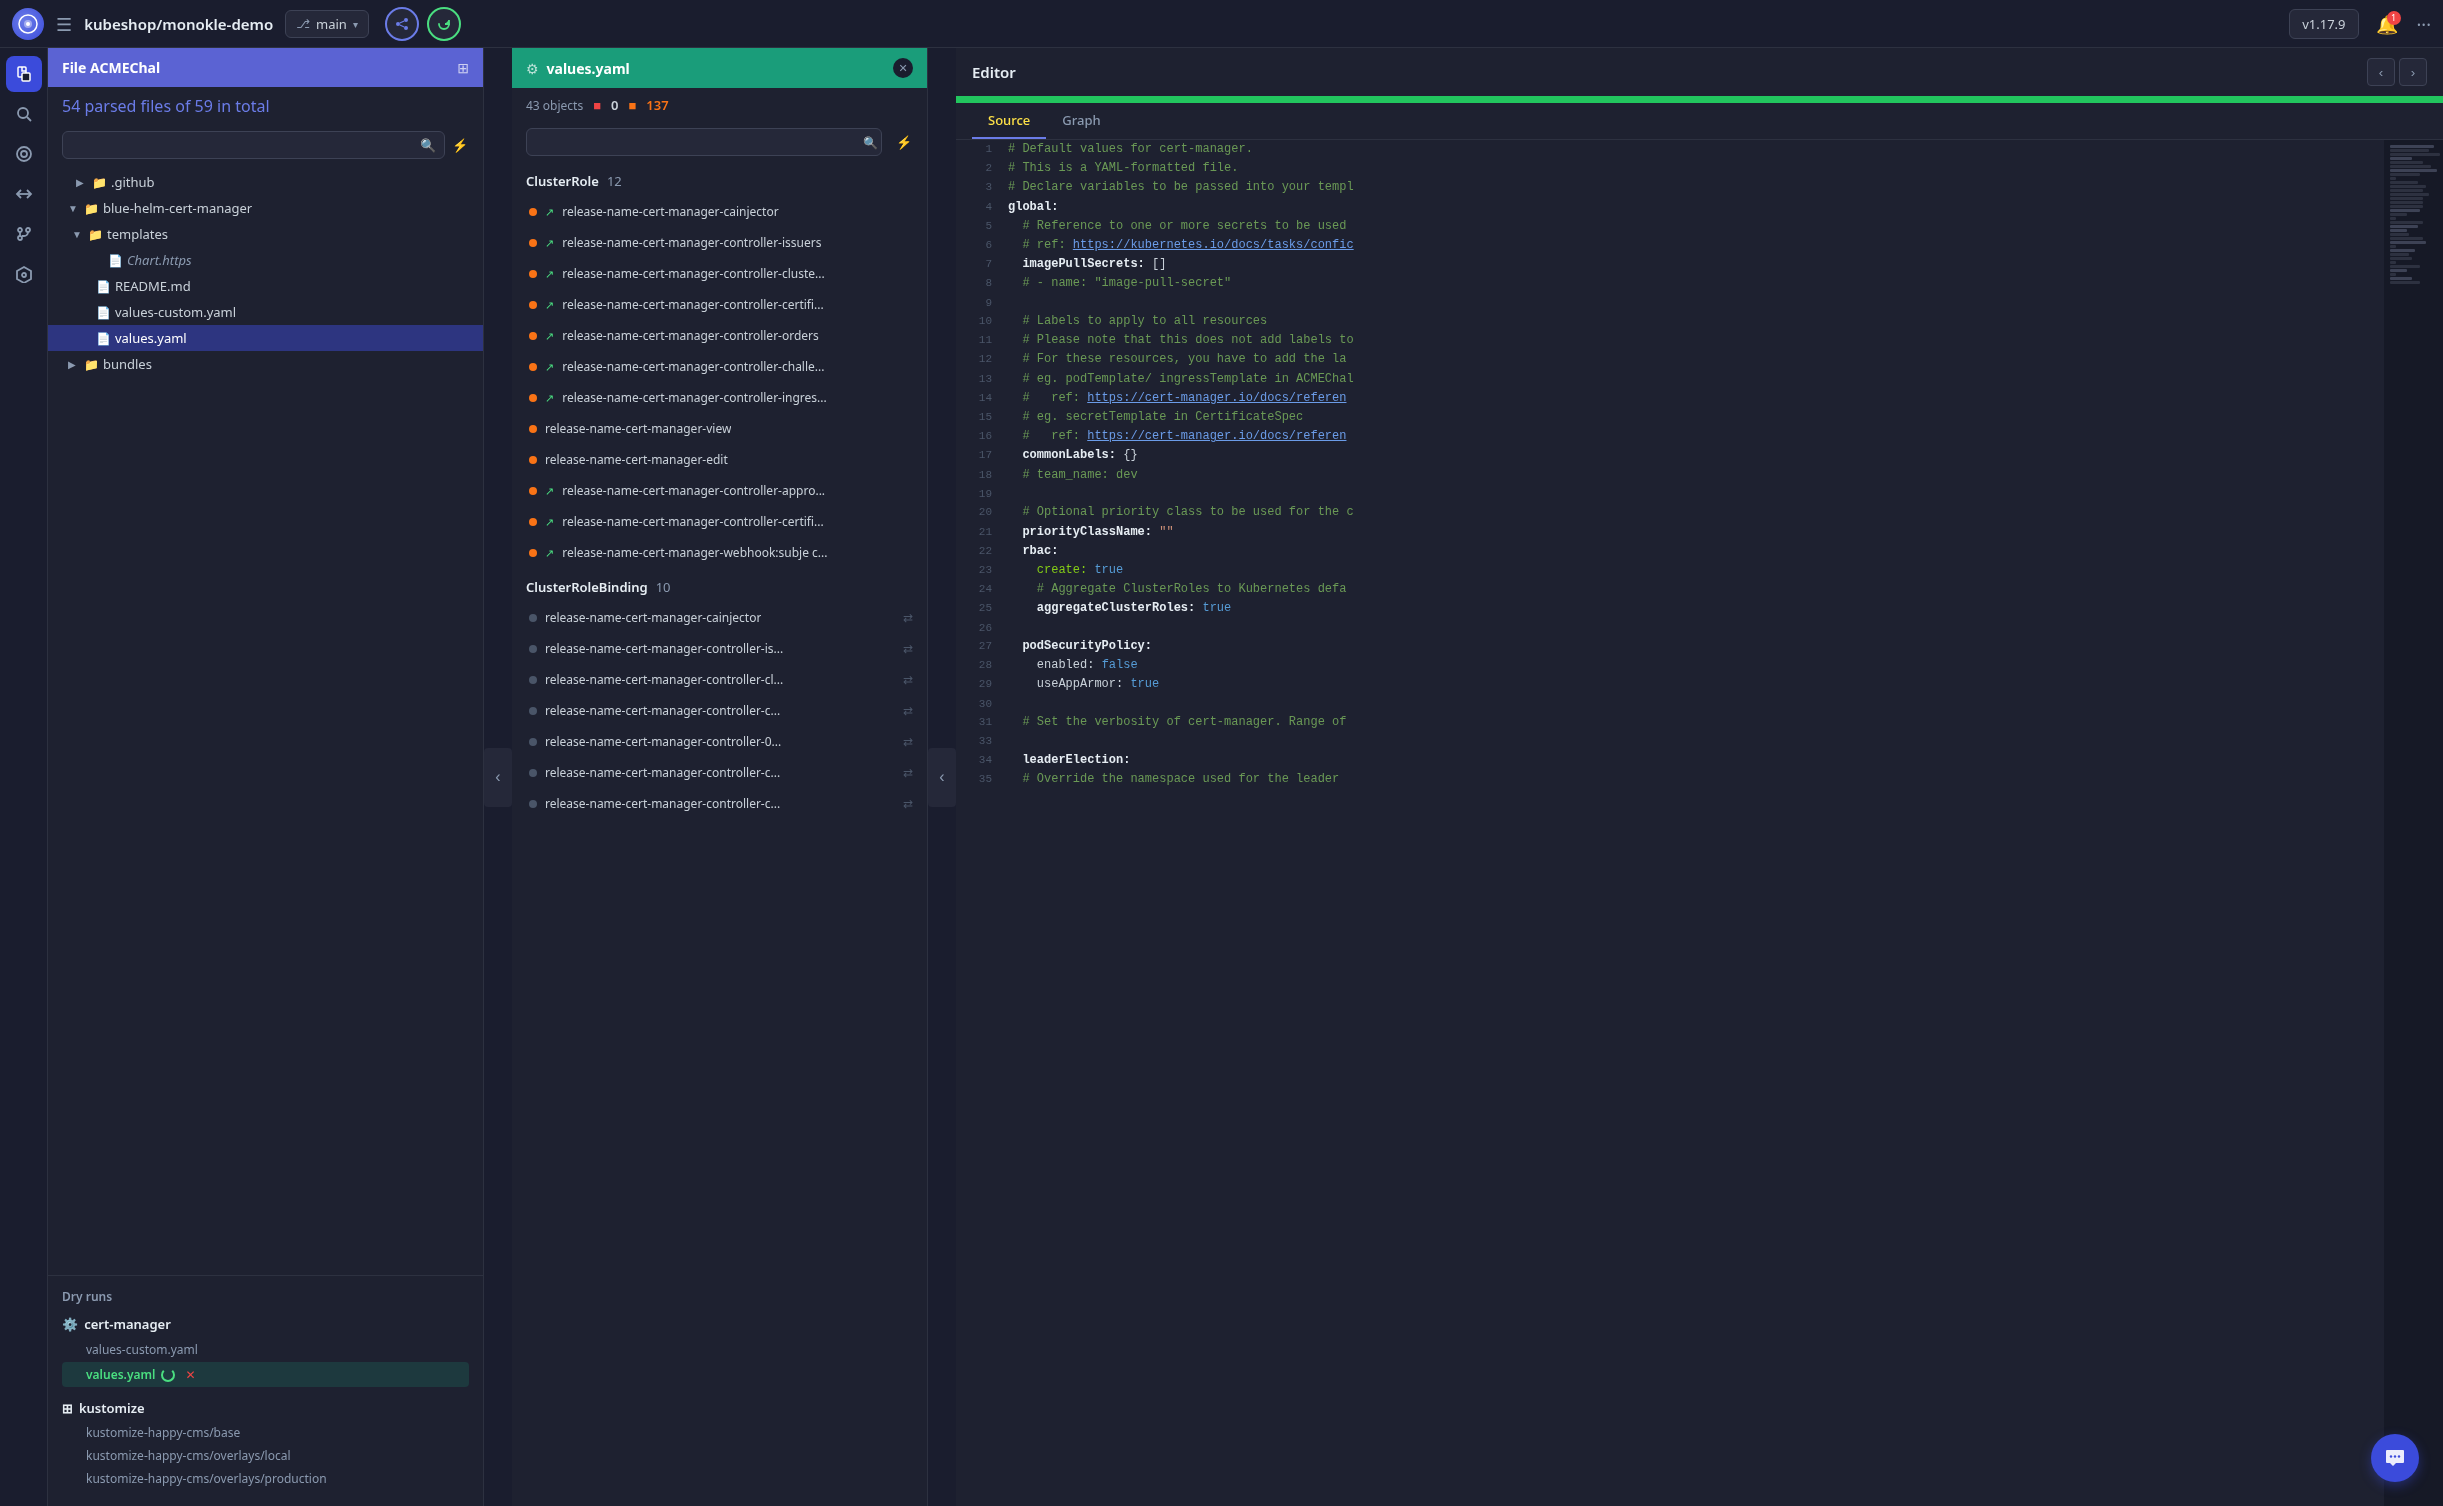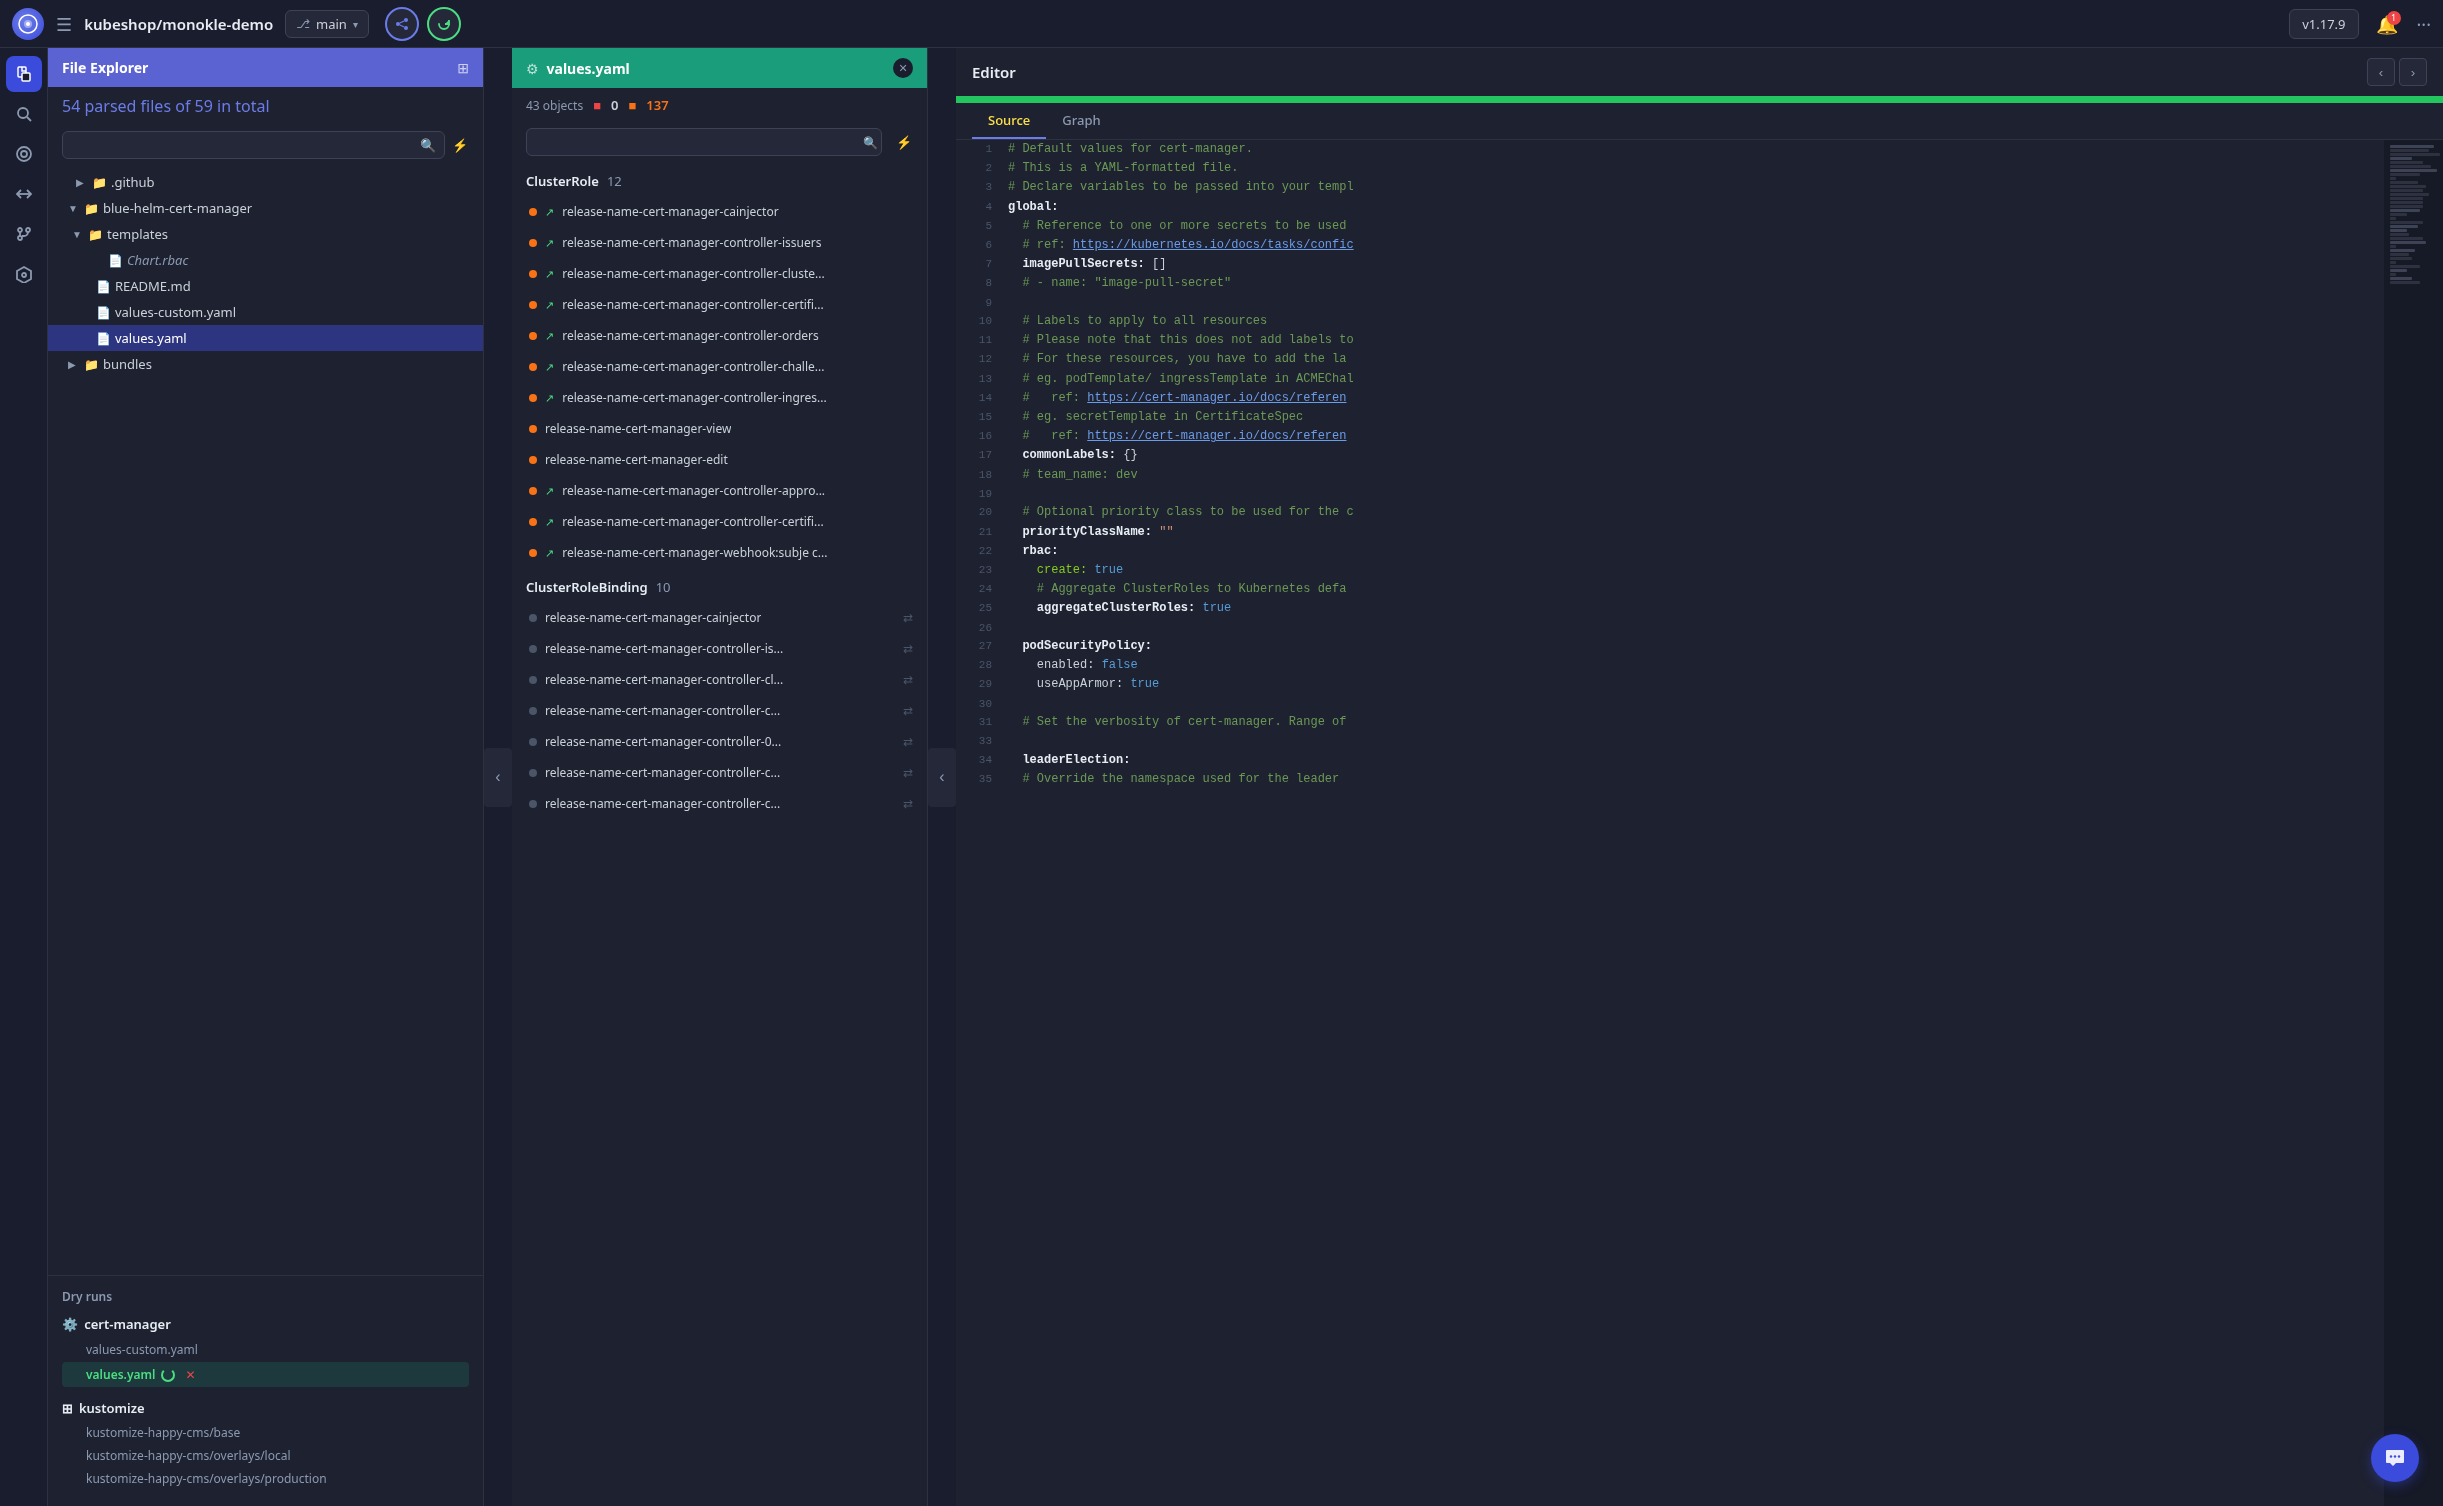--- a/index.html
+++ b/index.html
@@ -448,21 +448,21 @@
     <button class="icon-sidebar-btn" title="Plugins">
       <svg width="18" height="18" viewBox="0 0 18 18" fill="none" stroke="currentColor" stroke-width="1.8">
         <polygon points="9,2 16,6 16,14 9,18 2,14 2,6"></polygon>
         <circle cx="9" cy="10" r="2"></circle>
       </svg>
     </button>
   </div>
 
   <div class="file-explorer">
     <div class="file-explorer-header">
-      <span class="file-explorer-title">File Explorer</span>
+      <span class="file-explorer-title">File ACMEChal</span>
       <button class="file-explorer-icon-btn">⊞</button>
     </div>
     <div class="file-explorer-stats">
       <span style="color:#6b7ce8;">54</span>
       <span> parsed files of </span>
       <span style="color:#6b7ce8;">59</span>
       <span> in total</span>
     </div>
     <div class="file-search">
       <input type="text" placeholder="" style="background: rgb(37, 40, 57); border: 1px solid rgb(61, 66, 85); border-radius: 6px; padding: 6px 28px 6px 10px; color: rgb(201, 209, 217); font-size: 12px; outline: none; width: 100%;">
@@ -488,21 +488,21 @@
 
       <div class="tree-item" style="padding-left:24px;">
         <span class="tree-expand">▼</span>
         <span class="tree-icon">📁</span>
         <span style="color:#c9d1d9;">templates</span>
       </div>
 
       <div class="tree-item" style="padding-left:44px;">
         <span class="tree-expand" style="width:12px;"></span>
         <span class="tree-icon">📄</span>
-        <span style="color:#8b9ab0; font-style:italic;">Chart.rbac</span>
+        <span style="color:#8b9ab0; font-style:italic;">Chart.https</span>
       </div>
 
       <div class="tree-item" style="padding-left:32px;">
         <span class="tree-expand" style="width:12px;"></span>
         <span class="tree-icon">📄</span>
         <span>README.md</span>
       </div>
 
       <div class="tree-item" style="padding-left:32px;">
         <span class="tree-expand" style="width:12px;"></span>

